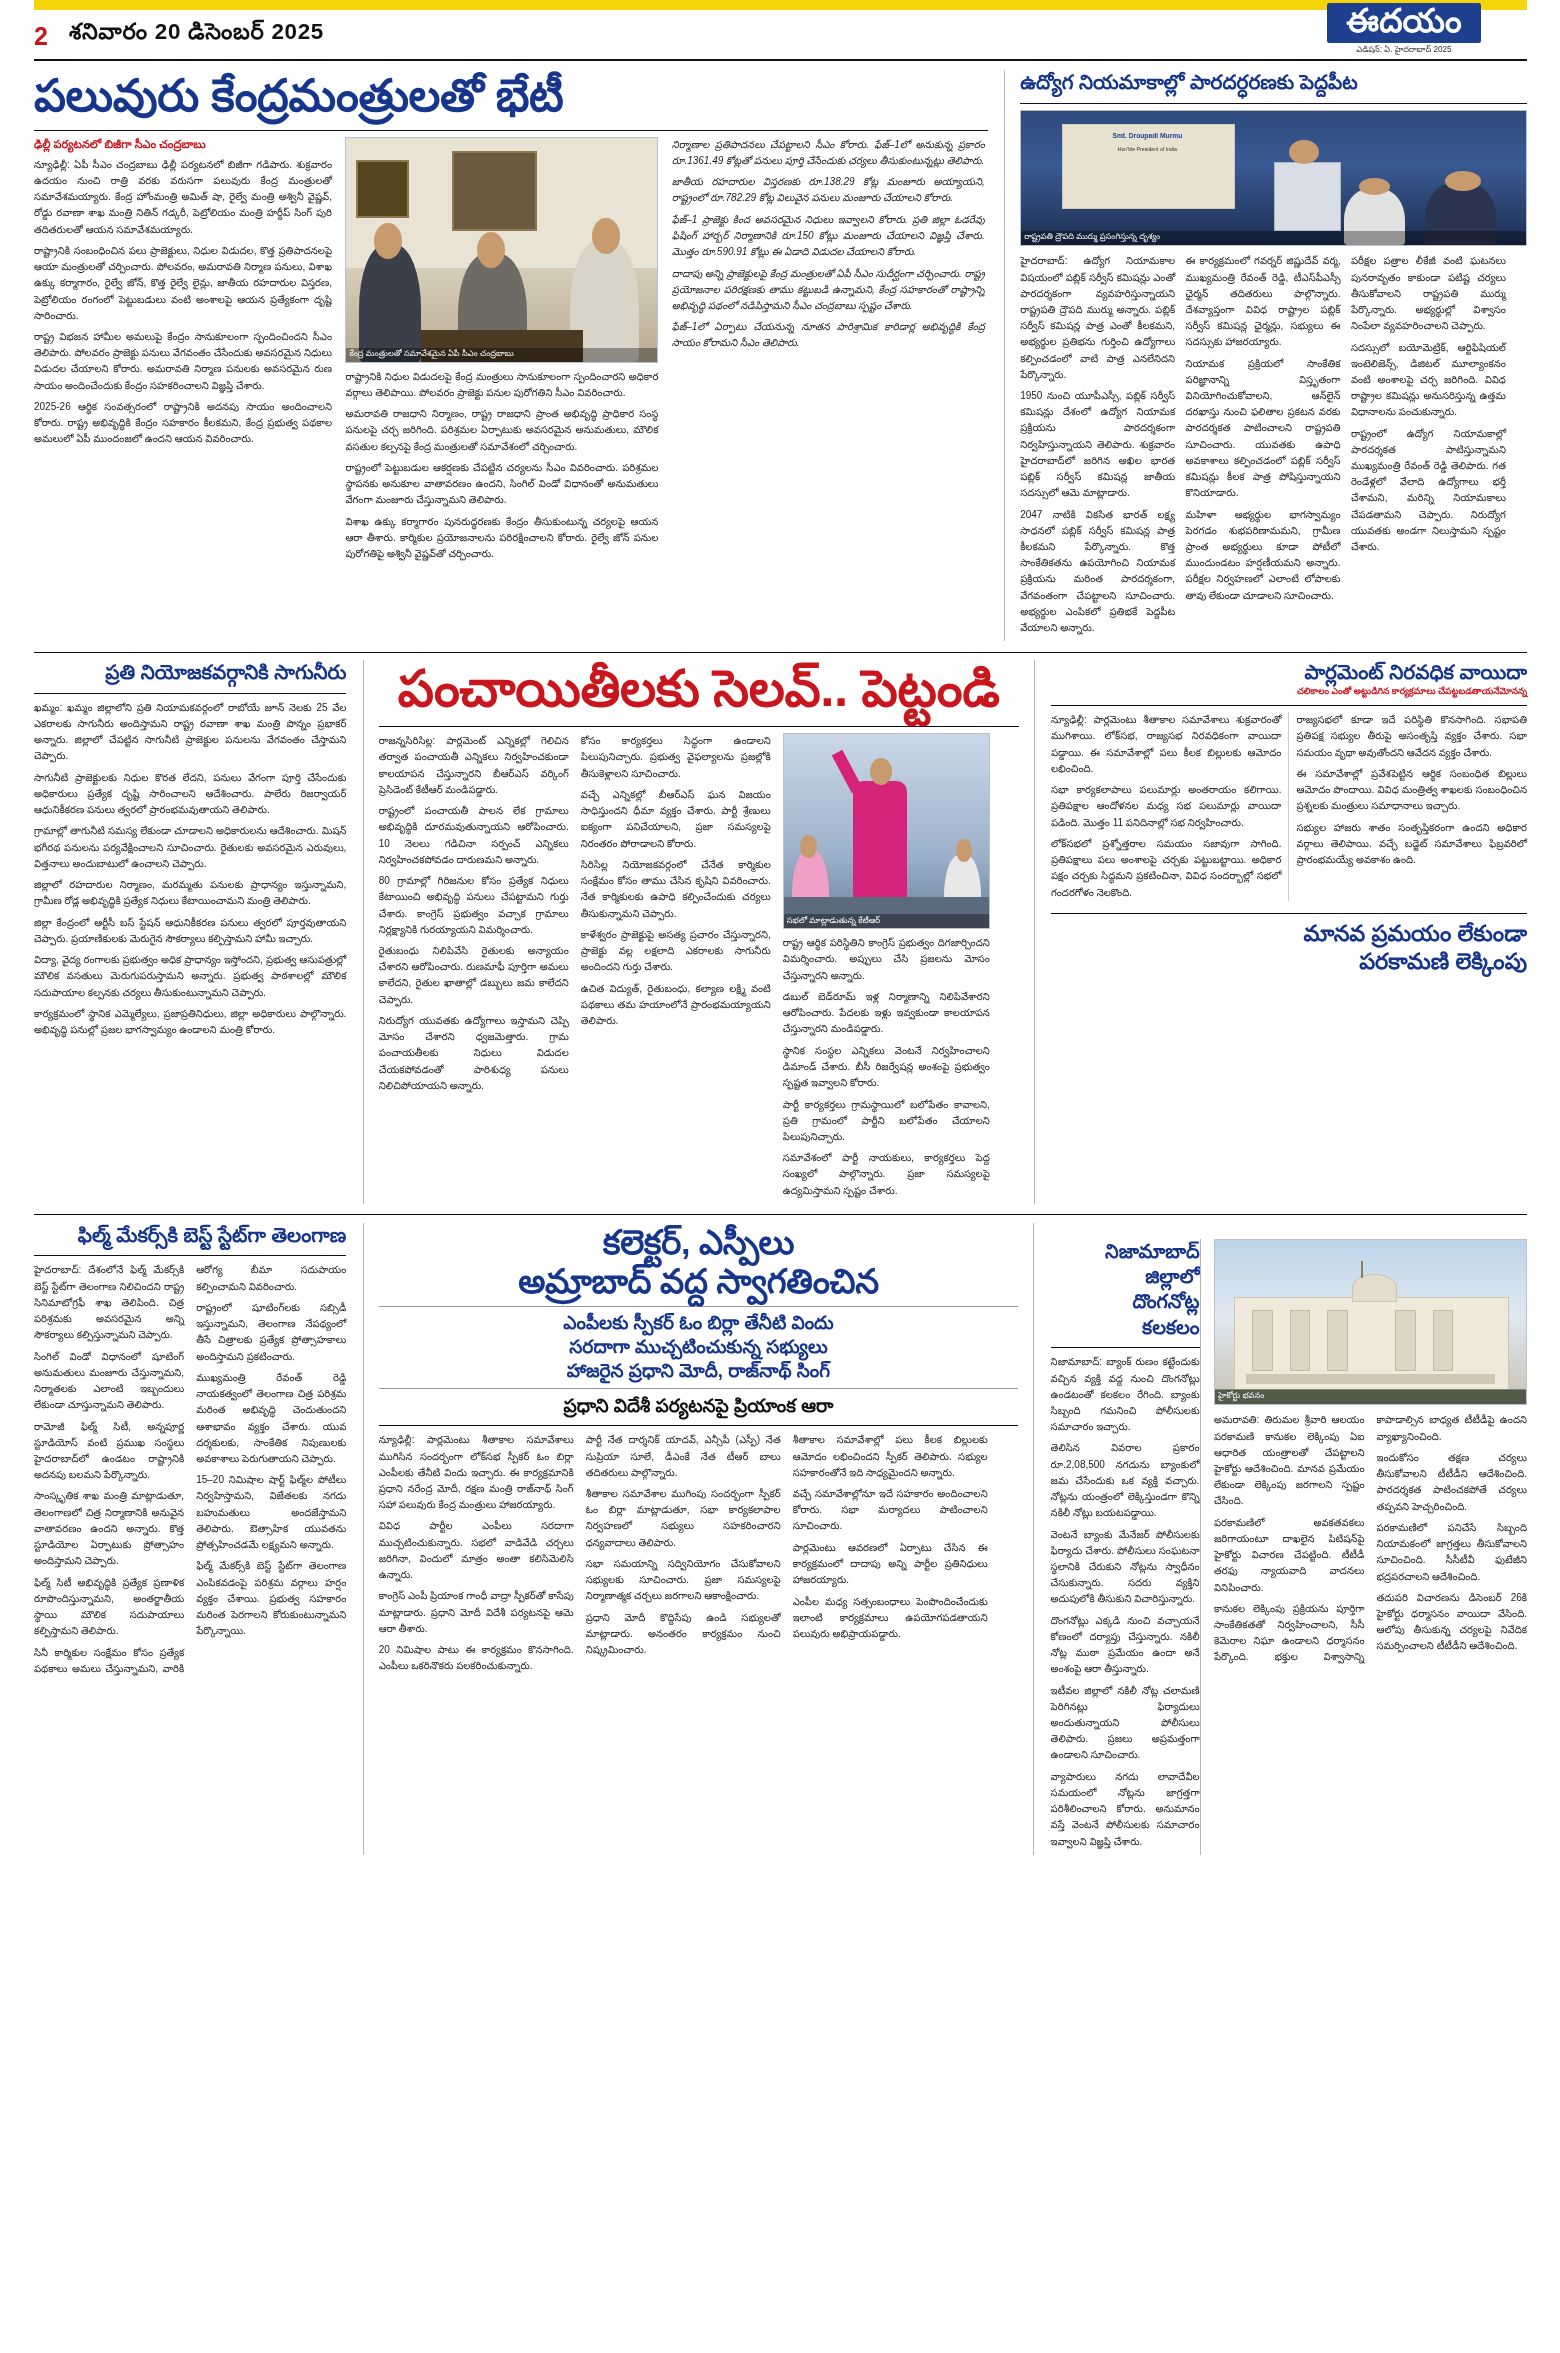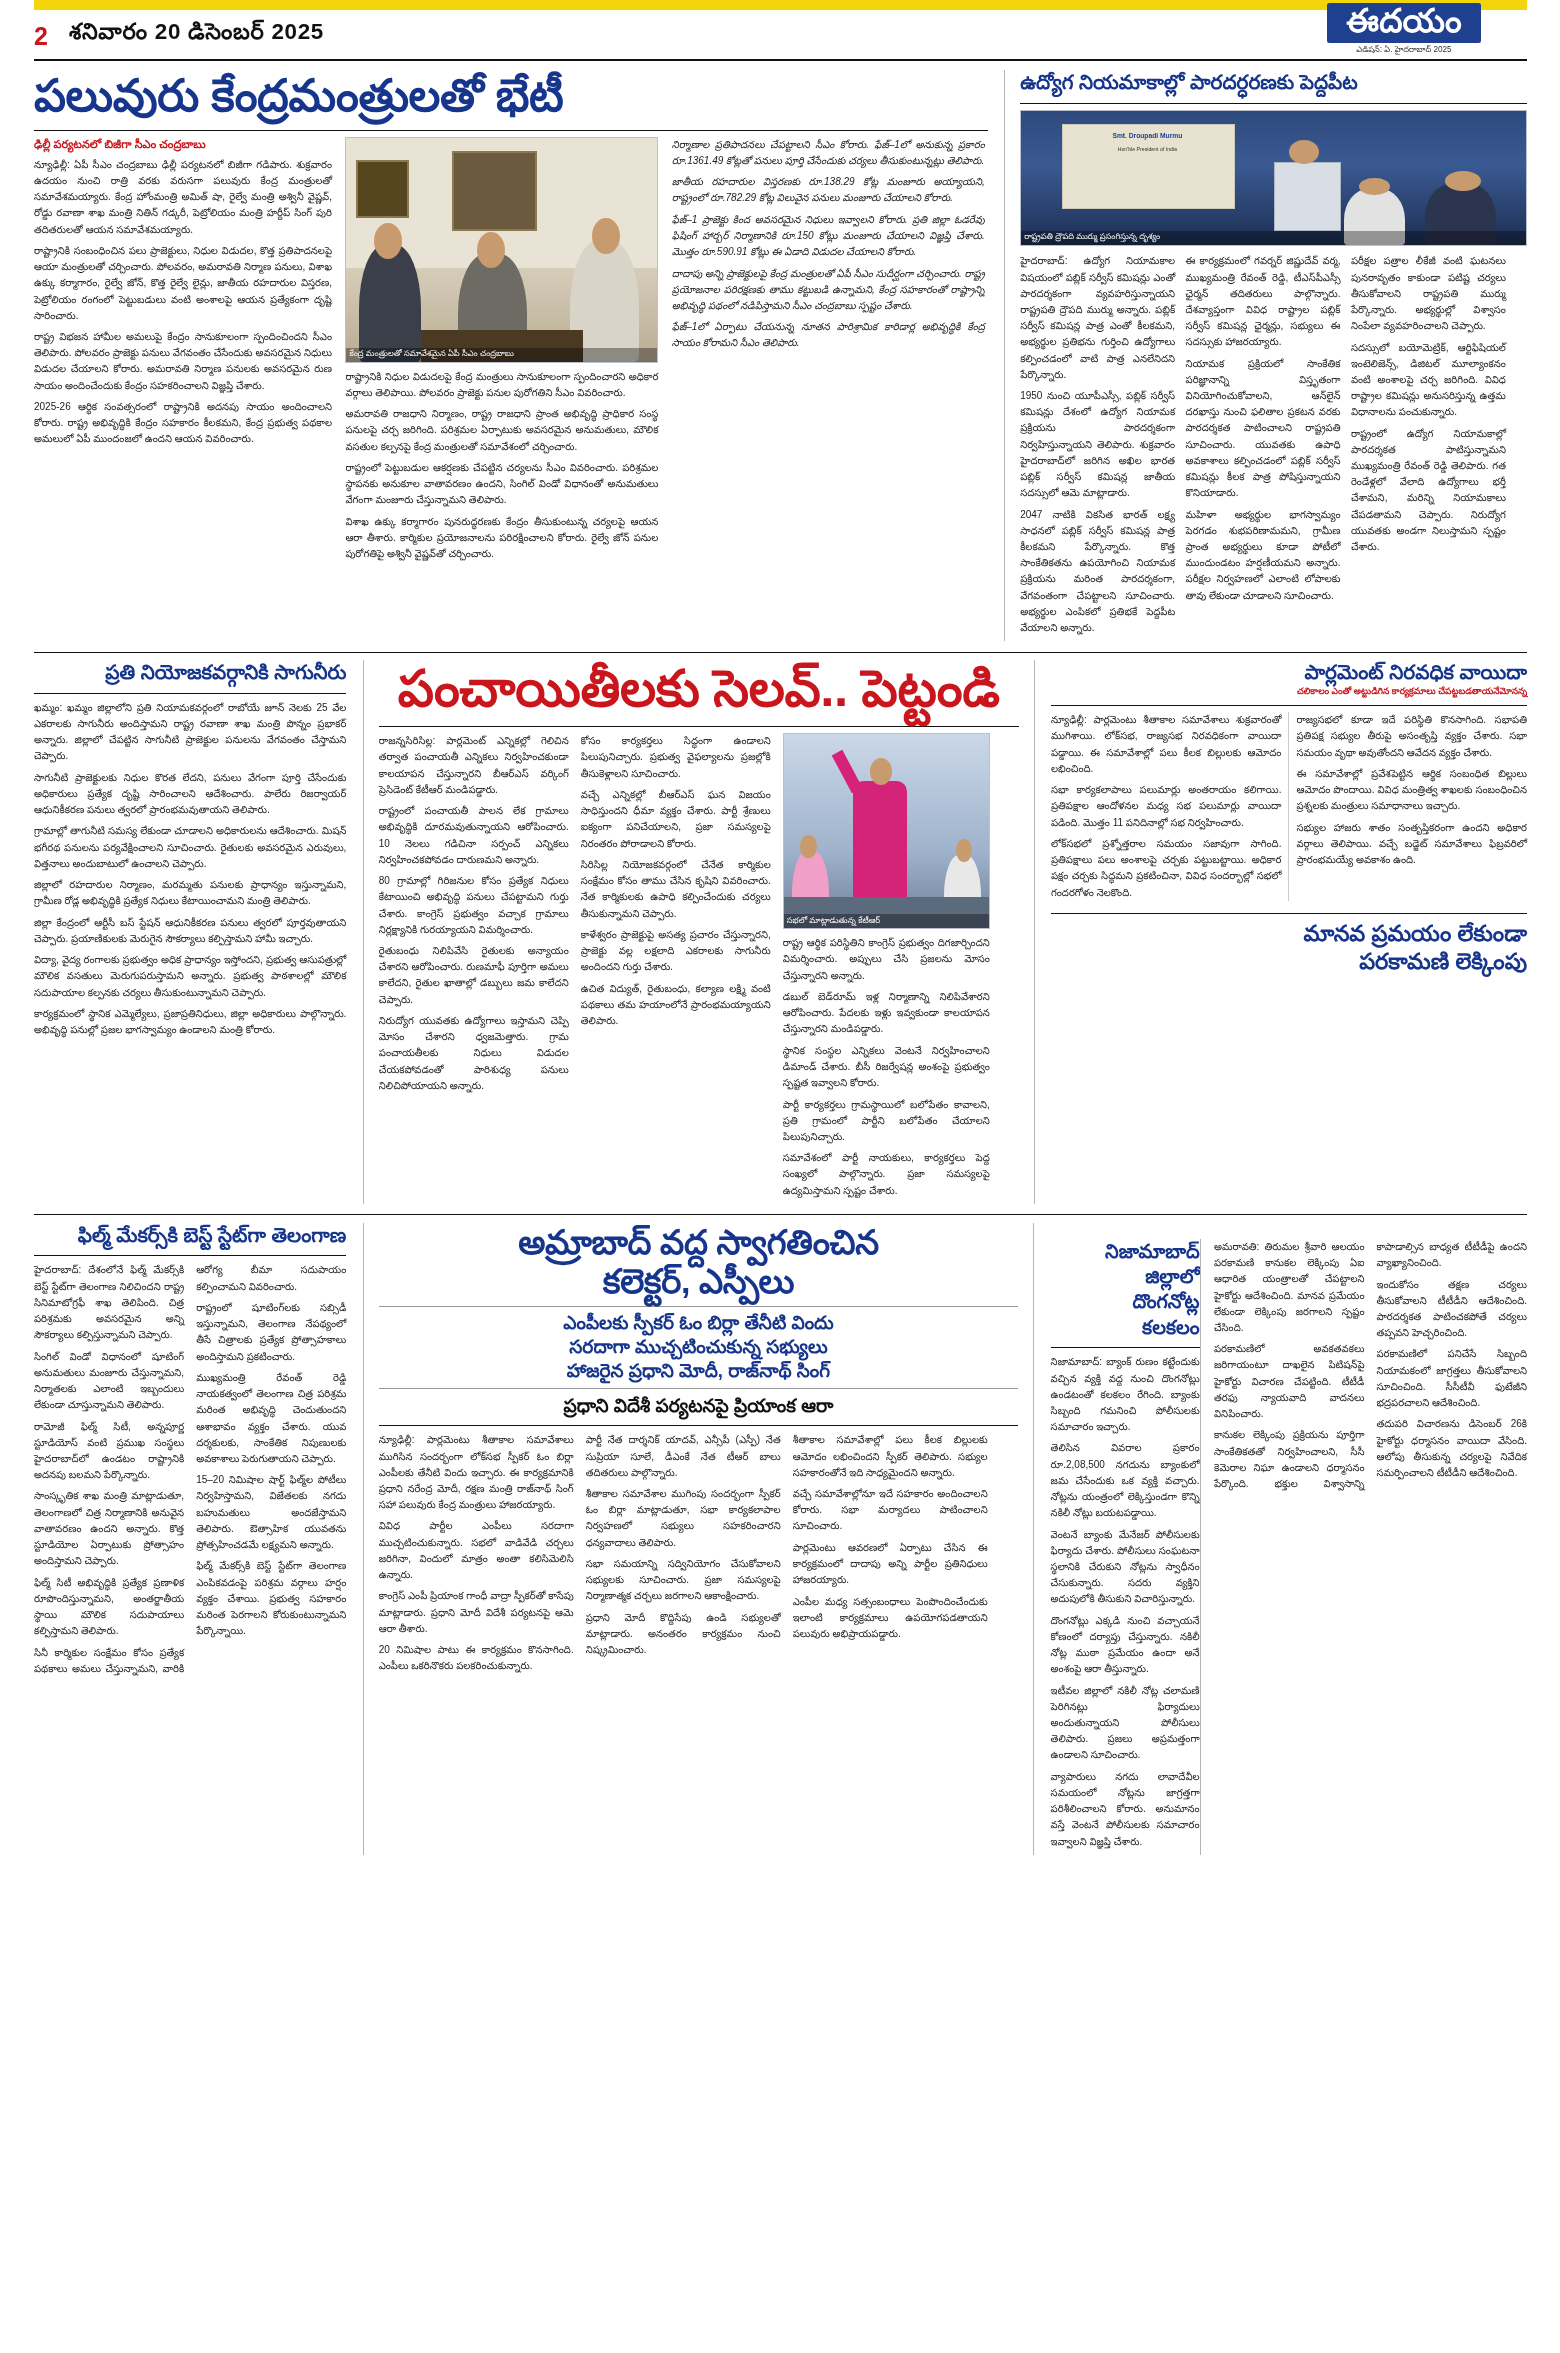--- a/index.html
+++ b/index.html
@@ -361,22 +361,22 @@
         <p>సినీ కార్మికుల సంక్షేమం కోసం ప్రత్యేక పథకాలు అమలు చేస్తున్నామని, వారికి ఆరోగ్య బీమా సదుపాయం కల్పించామని వివరించారు.</p>
         <p>రాష్ట్రంలో షూటింగ్‌లకు సబ్సిడీ ఇస్తున్నామని, తెలంగాణ నేపథ్యంలో తీసే చిత్రాలకు ప్రత్యేక ప్రోత్సాహకాలు అందిస్తామని ప్రకటించారు.</p>
         <p>ముఖ్యమంత్రి రేవంత్ రెడ్డి నాయకత్వంలో తెలంగాణ చిత్ర పరిశ్రమ మరింత అభివృద్ధి చెందుతుందని ఆశాభావం వ్యక్తం చేశారు. యువ దర్శకులకు, సాంకేతిక నిపుణులకు అవకాశాలు పెరుగుతాయని చెప్పారు.</p>
         <p>15–20 నిమిషాల షార్ట్ ఫిల్మ్‌ల పోటీలు నిర్వహిస్తామని, విజేతలకు నగదు బహుమతులు అందజేస్తామని తెలిపారు. ఔత్సాహిక యువతను ప్రోత్సహించడమే లక్ష్యమని అన్నారు.</p>
         <p>ఫిల్మ్ మేకర్స్‌కి బెస్ట్ స్టేట్‌గా తెలంగాణ ఎంపికవడంపై పరిశ్రమ వర్గాలు హర్షం వ్యక్తం చేశాయి. ప్రభుత్వ సహకారం మరింత పెరగాలని కోరుకుంటున్నామని పేర్కొన్నాయి.</p>
         <p></p>
       </div>
     </div>
 
     <div style="width:641px; border-left:0.7px solid #b5b5b5; border-right:0.7px solid #b5b5b5; padding:0 15px;">
+      <div class="headline blue center" style="font-size:34px;">కలెక్టర్, ఎస్పీలు</div>
       <div class="headline blue center" style="font-size:34px;">అమ్రాబాద్ వద్ద స్వాగతించిన</div>
-      <div class="headline blue center" style="font-size:34px;">కలెక్టర్, ఎస్పీలు</div>
       <div class="thinline"></div>
       <div class="sub-headline center">ఎంపీలకు స్పీకర్ ఓం బిర్లా తేనీటి విందు</div>
       <div class="sub-headline center">సరదాగా ముచ్చటించుకున్న సభ్యులు</div>
       <div class="sub-headline center">హాజరైన ప్రధాని మోదీ, రాజ్‌నాథ్ సింగ్</div>
       <div class="thinline"></div>
       <div class="sub-headline center" style="color:#111;">ప్రధాని విదేశీ పర్యటనపై ప్రియాంక ఆరా</div>
       <div class="hl"></div>
 
       <div style="display:flex; gap:12px;">
         <div style="width:195px;" class="body-text">
@@ -412,20 +412,34 @@
           <p>నిజామాబాద్: బ్యాంక్ రుణం కట్టేందుకు వచ్చిన వ్యక్తి వద్ద నుంచి దొంగనోట్లు ఉండటంతో కలకలం రేగింది. బ్యాంకు సిబ్బంది గమనించి పోలీసులకు సమాచారం ఇచ్చారు.</p>
           <p>తెలిసిన వివరాల ప్రకారం రూ.2,08,500 నగదును బ్యాంకులో జమ చేసేందుకు ఒక వ్యక్తి వచ్చారు. నోట్లను యంత్రంలో లెక్కిస్తుండగా కొన్ని నకిలీ నోట్లు బయటపడ్డాయి.</p>
           <p>వెంటనే బ్యాంకు మేనేజర్ పోలీసులకు ఫిర్యాదు చేశారు. పోలీసులు సంఘటనా స్థలానికి చేరుకుని నోట్లను స్వాధీనం చేసుకున్నారు. సదరు వ్యక్తిని అదుపులోకి తీసుకుని విచారిస్తున్నారు.</p>
           <p>దొంగనోట్లు ఎక్కడి నుంచి వచ్చాయనే కోణంలో దర్యాప్తు చేస్తున్నారు. నకిలీ నోట్ల ముఠా ప్రమేయం ఉందా అనే అంశంపై ఆరా తీస్తున్నారు.</p>
           <p>ఇటీవల జిల్లాలో నకిలీ నోట్ల చలామణి పెరిగినట్లు ఫిర్యాదులు అందుతున్నాయని పోలీసులు తెలిపారు. ప్రజలు అప్రమత్తంగా ఉండాలని సూచించారు.</p>
           <p>వ్యాపారులు నగదు లావాదేవీల సమయంలో నోట్లను జాగ్రత్తగా పరిశీలించాలని కోరారు. అనుమానం వస్తే వెంటనే పోలీసులకు సమాచారం ఇవ్వాలని విజ్ఞప్తి చేశారు.</p>
         </div>
       </div>
 
       <div style="width:313px; border-left:0.7px solid #b5b5b5; padding-left:13.4px;">
+        <div class="photo" style="height:164px; margin-bottom:7.5px;">
+          <div class="ph-bldg"></div>
+          <div class="ph-bldg-body" style="left:6%; bottom:8%; width:88%; height:56%;"></div>
+          <div class="ph-dome" style="left:44%; bottom:62%; width:14%; height:16%;"></div>
+          <div style="position:absolute; left:47%; bottom:77%; width:2.2px; height:16.4px; background:#8a7d62;"></div>
+          <div style="position:absolute; left:10%; bottom:12%; width:80%; height:6%; background:#cfc7b4;"></div>
+          <div style="position:absolute; left:12%; bottom:20%; width:6%; height:36%; background:#ded6c4; border:0.7px solid #c3bba8;"></div>
+          <div style="position:absolute; left:24%; bottom:20%; width:6%; height:36%; background:#ded6c4; border:0.7px solid #c3bba8;"></div>
+          <div style="position:absolute; left:36%; bottom:20%; width:6%; height:36%; background:#ded6c4; border:0.7px solid #c3bba8;"></div>
+          <div style="position:absolute; left:58%; bottom:20%; width:6%; height:36%; background:#ded6c4; border:0.7px solid #c3bba8;"></div>
+          <div style="position:absolute; left:70%; bottom:20%; width:6%; height:36%; background:#ded6c4; border:0.7px solid #c3bba8;"></div>
+          <div style="position:absolute; left:0; right:0; bottom:0; height:9%; background:#7e8a72;"></div>
+          <div class="cap">హైకోర్టు భవనం</div>
+        </div>
         <div class="body-text" style="column-count:2; column-gap:12px;">
           <p>అమరావతి: తిరుమల శ్రీవారి ఆలయం పరకామణి కానుకల లెక్కింపు ఏఐ ఆధారిత యంత్రాలతో చేపట్టాలని హైకోర్టు ఆదేశించింది. మానవ ప్రమేయం లేకుండా లెక్కింపు జరగాలని స్పష్టం చేసింది.</p>
           <p>పరకామణిలో అవకతవకలు జరిగాయంటూ దాఖలైన పిటిషన్‌పై హైకోర్టు విచారణ చేపట్టింది. టీటీడీ తరఫు న్యాయవాది వాదనలు వినిపించారు.</p>
           <p>కానుకల లెక్కింపు ప్రక్రియను పూర్తిగా సాంకేతికతతో నిర్వహించాలని, సీసీ కెమెరాల నిఘా ఉండాలని ధర్మాసనం పేర్కొంది. భక్తుల విశ్వాసాన్ని కాపాడాల్సిన బాధ్యత టీటీడీపై ఉందని వ్యాఖ్యానించింది.</p>
           <p>ఇందుకోసం తక్షణ చర్యలు తీసుకోవాలని టీటీడీని ఆదేశించింది. పారదర్శకత పాటించకపోతే చర్యలు తప్పవని హెచ్చరించింది.</p>
           <p>పరకామణిలో పనిచేసే సిబ్బంది నియామకంలో జాగ్రత్తలు తీసుకోవాలని సూచించింది. సీసీటీవీ ఫుటేజీని భద్రపరచాలని ఆదేశించింది.</p>
           <p>తదుపరి విచారణను డిసెంబర్ 26కి హైకోర్టు ధర్మాసనం వాయిదా వేసింది. ఆలోపు తీసుకున్న చర్యలపై నివేదిక సమర్పించాలని టీటీడీని ఆదేశించింది.</p>
         </div>
       </div>
     </div>

